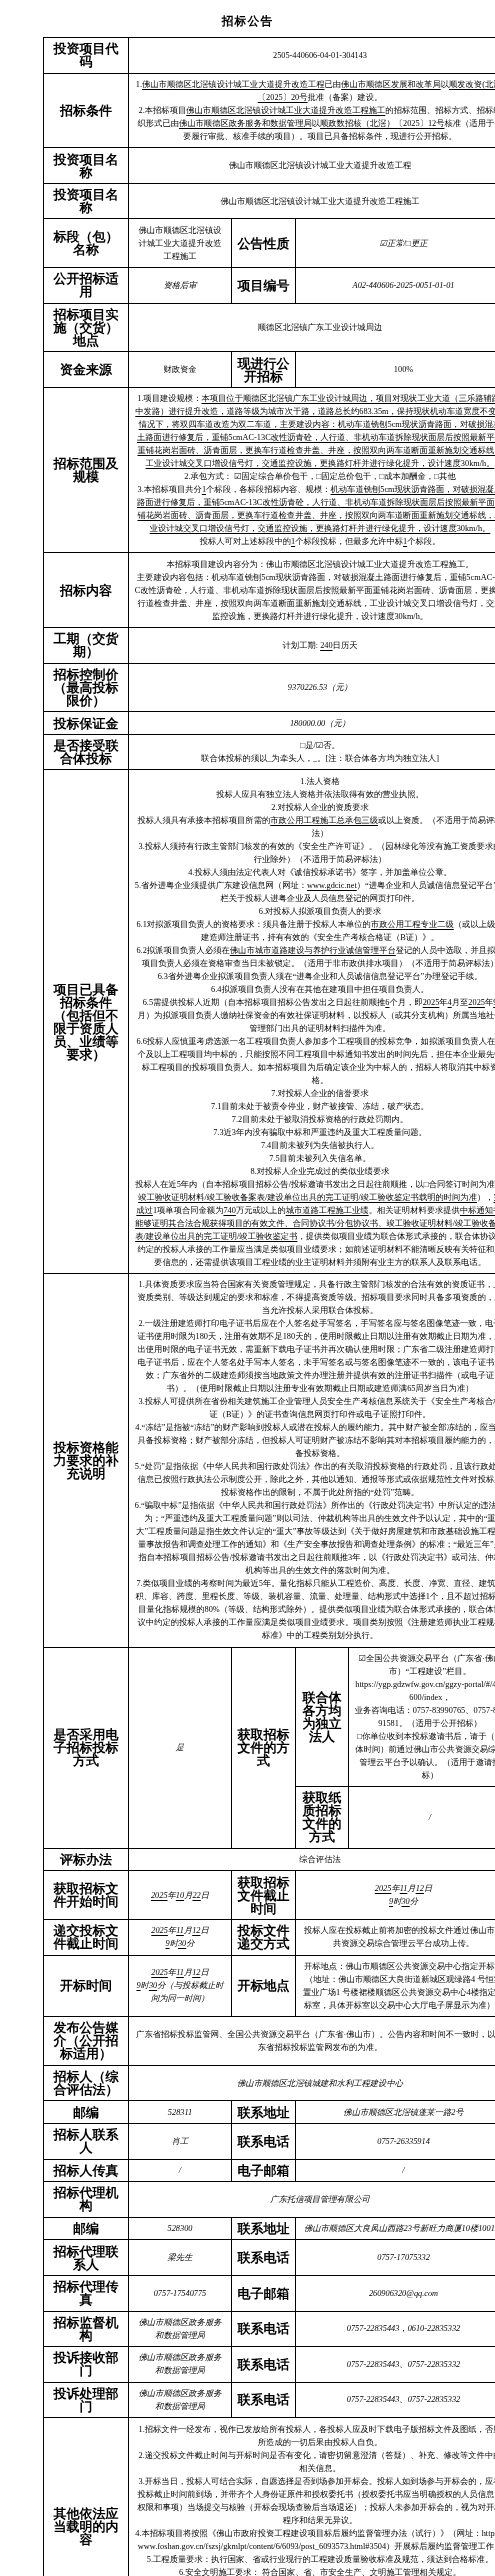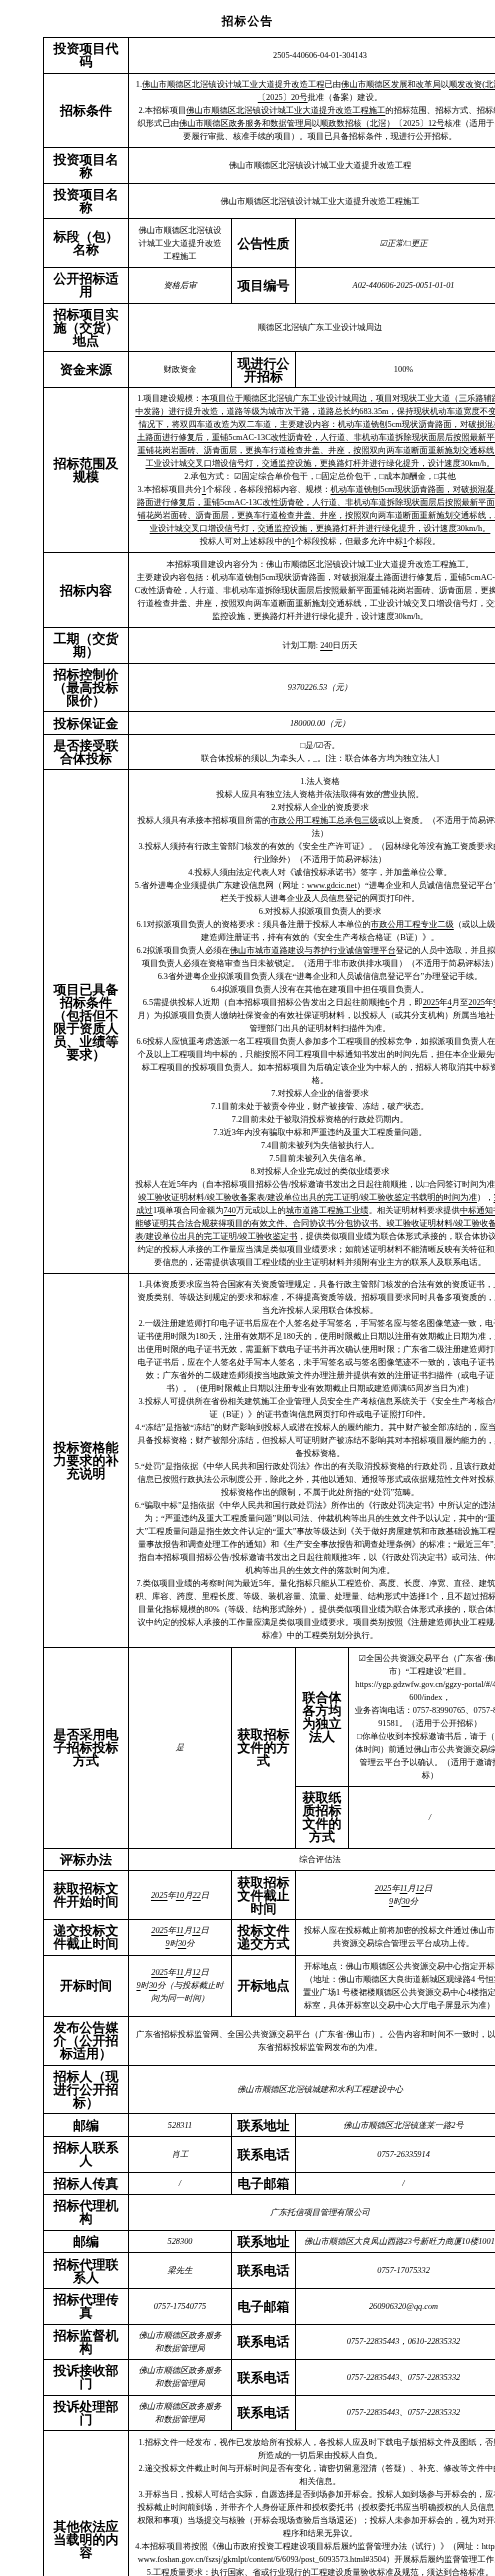--- a/index.html
+++ b/index.html
@@ -128,21 +128,21 @@
         <td class="lbl">开标时间</td>
         <td class="ctr"><u>2025</u>年<u>11</u>月<u>12</u>日<br><u>9</u>时<u>30</u>分（与投标截止时间为同一时间）</td>
         <td class="lbl">开标地点</td>
         <td class="left" colspan="2">开标地点：佛山市顺德区公共资源交易中心指定开标室（地址：佛山市顺德区大良街道新城区观绿路4 号恒实置业广场1 号楼裙楼顺德区公共资源交易中心4楼指定开标室，具体开标室以交易中心大厅电子屏显示为准）。</td>
       </tr>
       <tr>
         <td class="lbl">发布公告媒介（公开招标适用）</td>
         <td class="left" colspan="4">广东省招标投标监管网、全国公共资源交易平台（广东省·佛山市）。公告内容和时间不一致时，以广东省招标投标监管网发布的为准。</td>
       </tr>
       <tr>
-        <td class="lbl">招标人（现进行公开招标）</td>
+        <td class="lbl">招标人（综合评估法）</td>
         <td class="ctr" colspan="4">佛山市顺德区北滘镇城建和水利工程建设中心</td>
       </tr>
       <tr>
         <td class="lbl">邮编</td>
         <td class="ctr">528311</td>
         <td class="lbl">联系地址</td>
         <td class="ctr" colspan="2">佛山市顺德区北滘镇蓬莱一路2号</td>
       </tr>
       <tr>
         <td class="lbl">招标人联系人</td>

